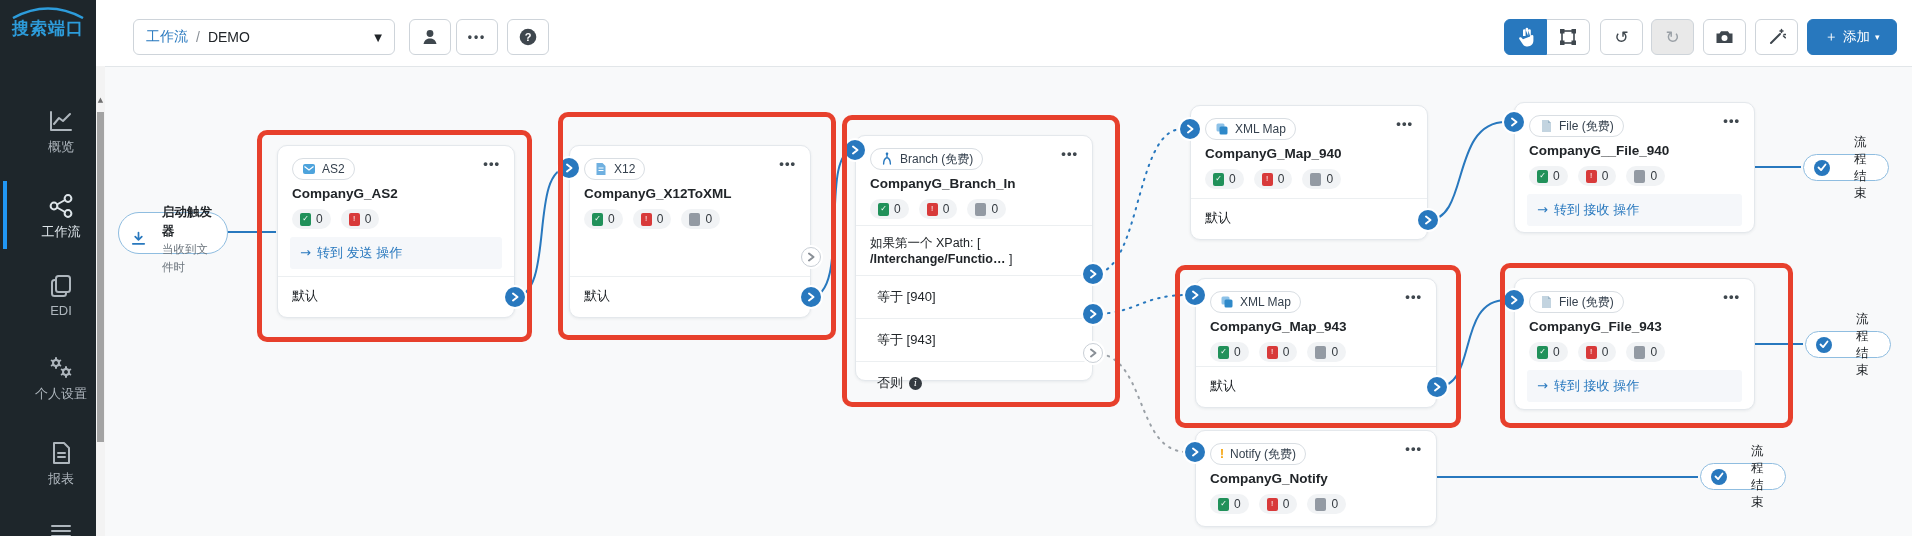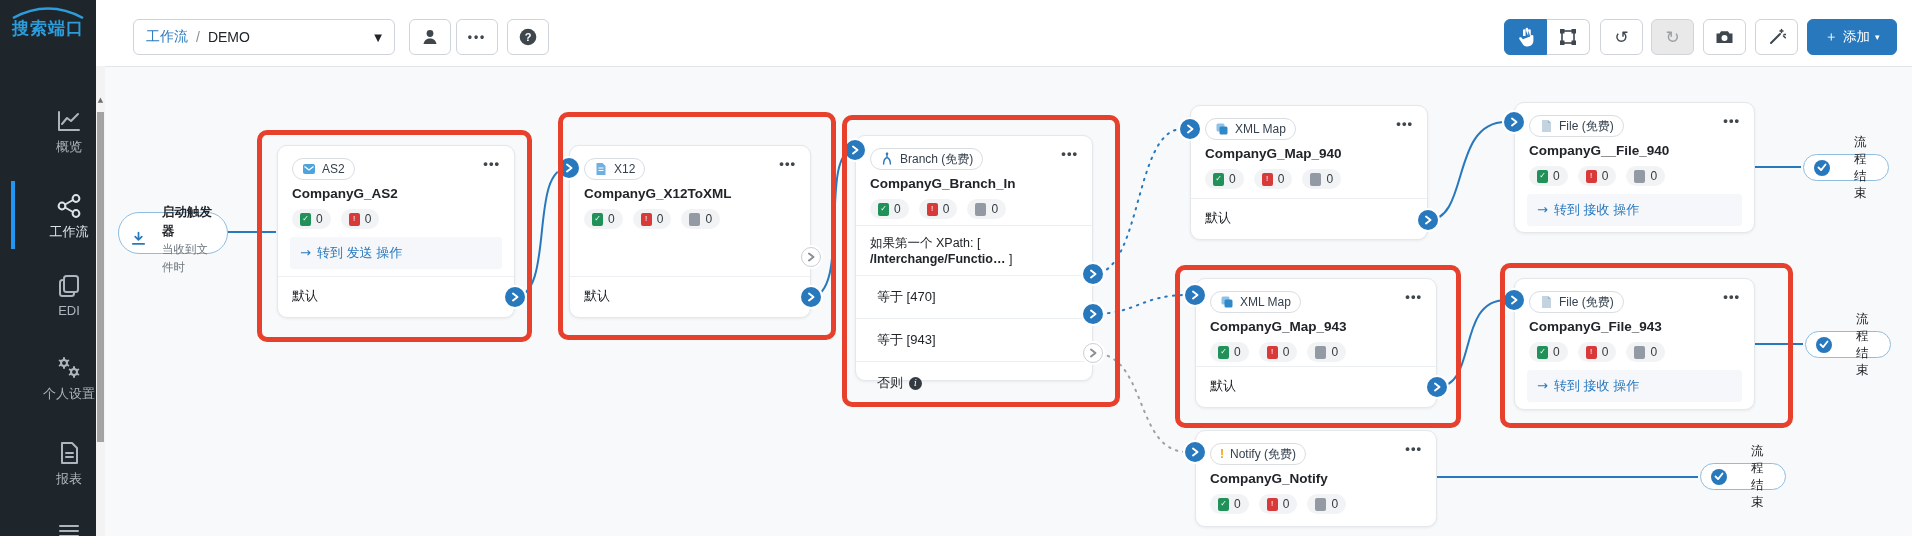--- a/index.html
+++ b/index.html
@@ -3,21 +3,21 @@
 <meta charset="utf-8">
 <style>
   html,body{margin:0;padding:0;background:#fff;}
   .stage{position:relative;width:1912px;height:536px;overflow:hidden;background:#f8f9fa;
          font-family:"Liberation Sans","DejaVu Sans",sans-serif;color:#212529;}
   
   .sidebar{position:absolute;left:0;top:0;width:96px;height:536px;background:#1e262b;z-index:30;}
   .logo{position:absolute;left:0;top:6px;width:96px;text-align:center;cursor:pointer;}
   .logo .arc{display:block;margin:0 auto -2px auto;}
   .logo .logo-text{color:#2d9cdb;font-weight:bold;font-size:17px;letter-spacing:1px;}
-  .nav-item{position:absolute;left:11px;width:116px;text-align:center;color:#aeb6bd;cursor:pointer;}
+  .nav-item{position:absolute;left:3px;width:116px;text-align:center;color:#aeb6bd;cursor:pointer;}
   .nav-item .nav-label{display:block;font-size:13px;margin-top:4px;}
   .nav-item.active{color:#dde4e9;}
   .nav-item.active::before{content:"";position:absolute;left:0;top:-12px;bottom:-8px;width:4px;background:#2196f3;}
   .nav-item svg{display:block;margin:0 auto;}
   
   .topbar{position:absolute;left:96px;right:0;top:0;height:66px;background:#fff;border-bottom:1px solid #e2e6e9;z-index:20;}
   .tb-btn{position:absolute;top:19px;height:36px;background:#fff;border:1px solid #ced4da;border-radius:6px;
           display:flex;align-items:center;justify-content:center;box-sizing:border-box;cursor:pointer;font-size:14px;}
   .breadcrumb-btn{left:37px;width:262px;justify-content:flex-start;padding:0 12px;}
   .breadcrumb-btn .bc-section{color:#2878be;}
@@ -294,21 +294,21 @@
      <div class="card-title">CompanyG_Branch_In</div>
      <div class="counts">
             <span class="count-pill">
         <span class="doc green">✓</span>0</span>
             <span class="count-pill">
         <span class="doc red">!</span>0</span>
             <span class="count-pill">
         <span class="doc gray"></span>0</span>
           </div></div>
         <div class="row-cond">如果第一个 XPath: [ <b>/Interchange/Functio…</b> ]</div>
-        <div class="row-sub">等于 [470]</div>
+        <div class="row-sub">等于 [940]</div>
         <div class="row-sub">等于 [943]</div>
         <div class="row-sub">否则<span class="info-dot">i</span></div>
       </div>
       <div class="node-card" style="left: 1190px; top: 105px; width: 238px; height: 135px;">
         <div class="card-head">
      <span class="type-badge">
        <span style="display:inline-flex;">
               <svg width="14" height="14" viewBox="0 0 14 14" fill="none">
                 <rect x="1.5" y="1.5" width="8" height="8" rx="1.5" fill="#8ec2e8"></rect>
                 <rect x="4.5" y="4.5" width="8" height="8" rx="1.5" fill="#2f89c9"></rect>

